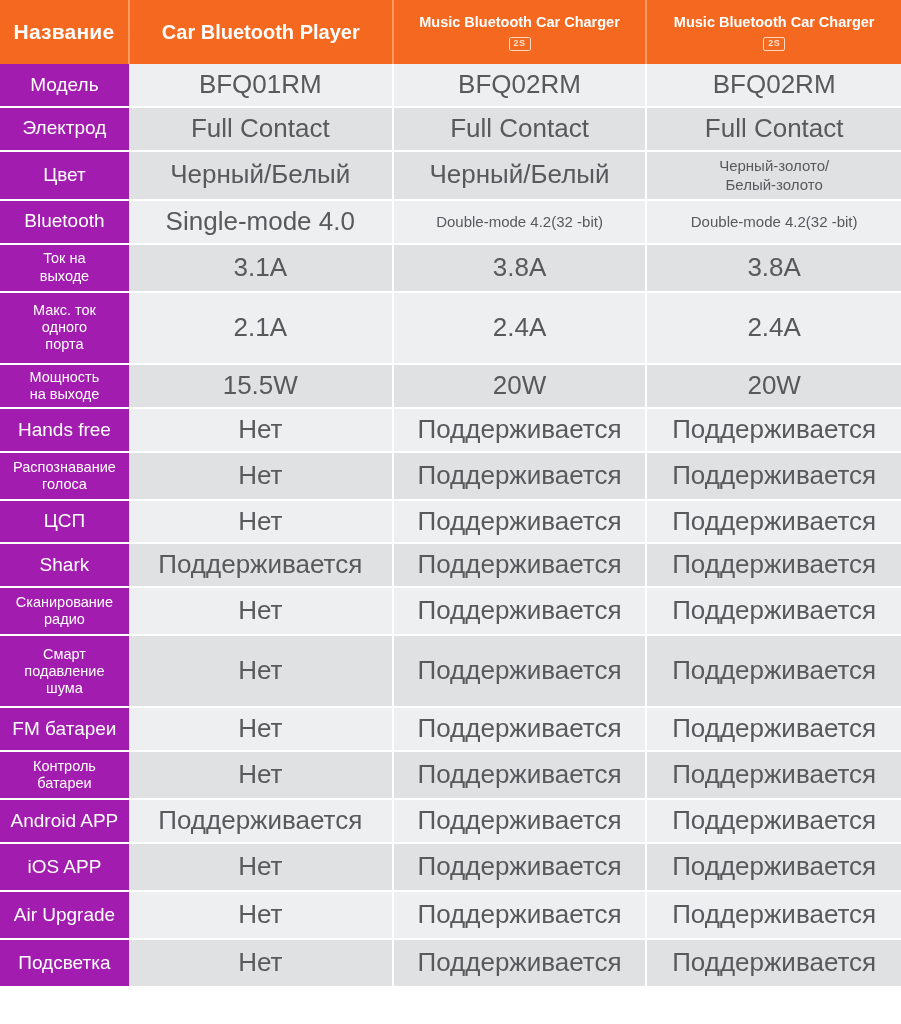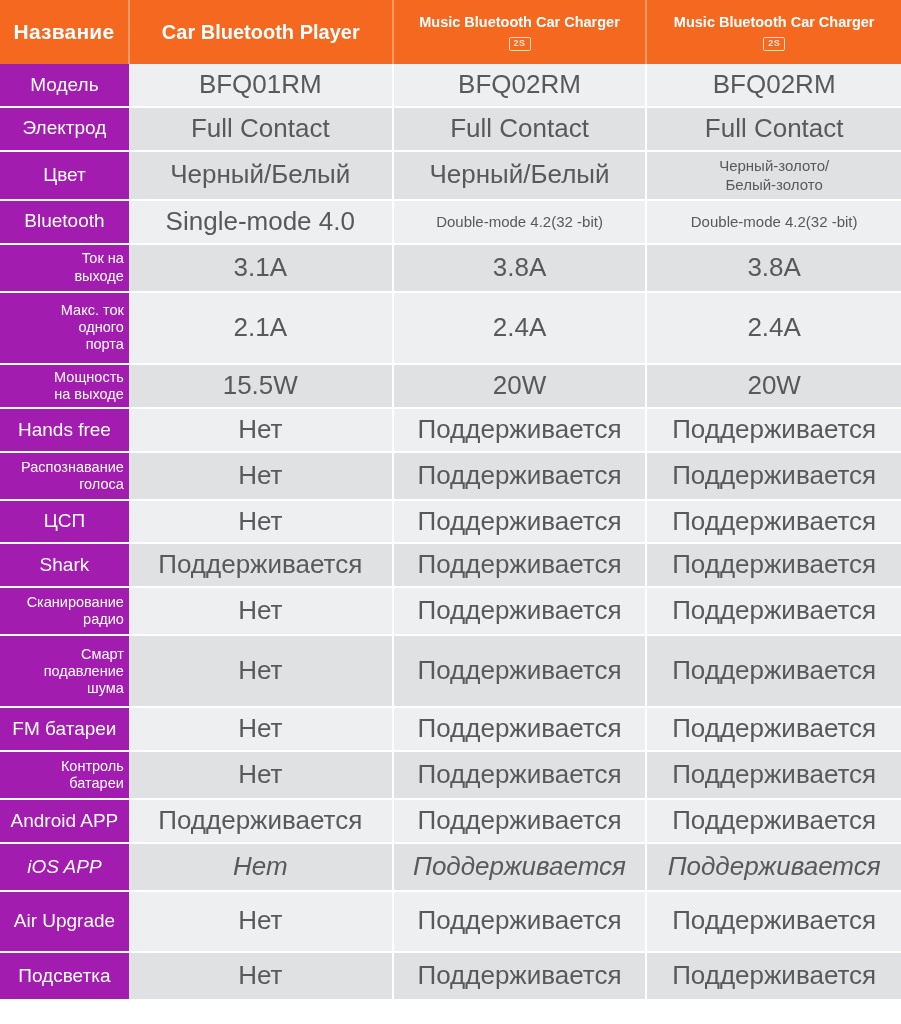--- a/index.html
+++ b/index.html
@@ -62,21 +62,21 @@
     background: #a21caf;
     color: #ffffff;
     text-align: center;
     vertical-align: middle;
     font-weight: normal;
     font-size: 19px;
     line-height: 1.18;
     border-bottom: 2px solid #ffffff;
     width: 126px;
   }
-  th.rowlabel.tighter { font-size: 14.5px; text-align: right; }
+  th.rowlabel.tighter { font-size: 14.5px; }
 
   td.val {
     text-align: center;
     vertical-align: middle;
     color: #58595b;
     font-size: 26px;
     line-height: 1.3;
     border-right: 2px solid #ffffff;
     border-bottom: 2px solid #ffffff;
   }
@@ -198,27 +198,27 @@
         <td class="val">Нет</td>
         <td class="val">Поддерживается</td>
         <td class="val">Поддерживается</td>
       </tr>
       <tr class="band-a" style="height: 40px;">
         <th class="rowlabel">Android APP</th>
         <td class="val">Поддерживается</td>
         <td class="val">Поддерживается</td>
         <td class="val">Поддерживается</td>
       </tr>
-      <tr class="band-b" style="height: 48px; font-style: italic;">
+      <tr class="band-b" style="height: 48px;">
         <th class="rowlabel">iOS APP</th>
         <td class="val">Нет</td>
         <td class="val">Поддерживается</td>
         <td class="val">Поддерживается</td>
       </tr>
-      <tr class="band-a" style="height: 61px; border-radius: 7px;">
+      <tr class="band-a" style="height: 48px; border-radius: 7px;">
         <th class="rowlabel">Air Upgrade</th>
         <td class="val">Нет</td>
         <td class="val">Поддерживается</td>
         <td class="val">Поддерживается</td>
       </tr>
       <tr class="band-b" style="height: 48px;">
         <th class="rowlabel">Подсветка</th>
         <td class="val">Нет</td>
         <td class="val">Поддерживается</td>
         <td class="val">Поддерживается</td>

